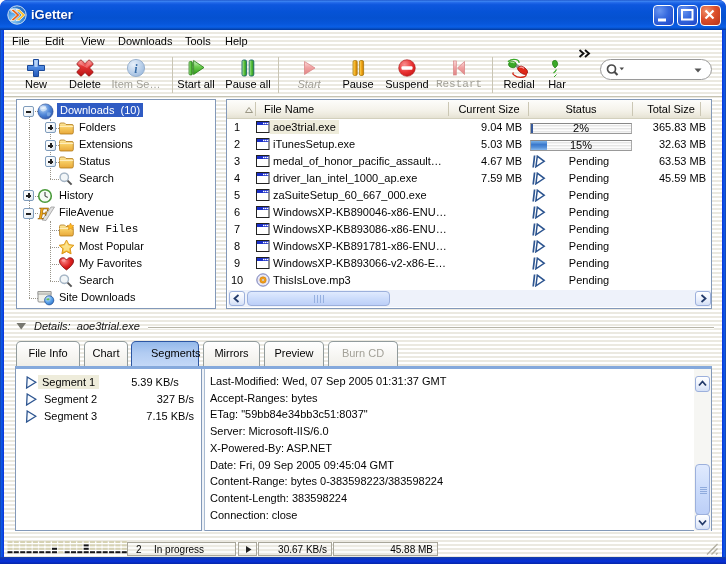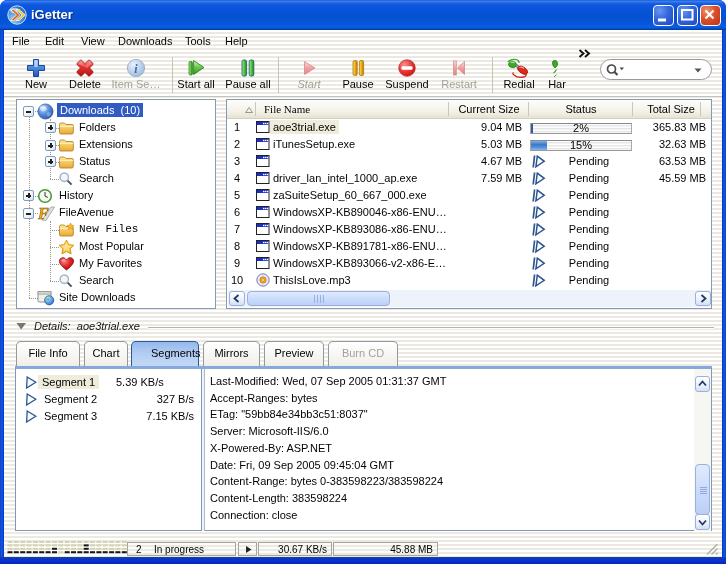--- a/index.html
+++ b/index.html
@@ -228,21 +228,21 @@
 <rect x="6" y="3.5" width="4.2" height="15" rx="1.5" fill="url(#gorangebar)" stroke="#a87808" stroke-width="0.8"></rect>
 <rect x="12.4" y="3.5" width="4.2" height="15" rx="1.5" fill="url(#gorangebar)" stroke="#a87808" stroke-width="0.8"></rect>
 </svg>
         </span>Pause</div>
       <div class="tbtn" style="left:373px;width:60px;"><span class="ticon">
           <svg width="22" height="22" viewBox="0 0 22 22">
 <circle cx="11" cy="11" r="8.3" fill="url(#gsusp)" stroke="#a81818" stroke-width="0.6"></circle>
 <rect x="5.5" y="9.3" width="11" height="3.4" rx="1" fill="#fff"></rect>
 </svg>
         </span>Suspend</div>
-      <div class="tbtn dis" style="left:425px;width:60px;"><span class="ticon">
+      <div class="tbtn dis" style="left:425px;width:60px;font-family:Liberation Mono, monospace;"><span class="ticon">
           <svg width="22" height="22" viewBox="0 0 22 22">
 <rect x="5.5" y="4" width="2.8" height="14" fill="url(#gpink)" stroke="#d88888" stroke-width="0.7"></rect>
 <path d="M16.5 4.5 L9.5 11 L16.5 17.5 Z" fill="url(#gpink)" stroke="#d88888" stroke-width="0.8"></path>
 </svg>
         </span>Restart</div>
       <div class="tbtn" style="left:485px;width:60px;"><span class="ticon">
           <svg width="26" height="24" viewBox="0 0 26 24">
 <path d="M3 9 Q1.5 6.5 4 5 Q7 3.5 9.5 5.5 Q11.5 7.5 10 9.5 Q8 11.5 5.5 10.5 Q4 10 3 9 Z" fill="#3aa828" stroke="#1a7a0a" stroke-width="0.7"></path>
 <path d="M4.5 5.5 Q6.5 4.5 8.5 6" fill="none" stroke="#a8e898" stroke-width="1.1"></path>
 <path d="M2 5 Q5 1.5 10 2.5 Q13.5 3.5 13 6" fill="none" stroke="#3aa828" stroke-width="1.2"></path>
@@ -414,21 +414,21 @@
 </svg>
       </span>
       <span class="abs" style="left:42px;top:191px;font-size:11px;">Site Downloads</span>
     </div>
 <div id="listpanel" class="panel">
       <div id="listheader">
       <svg class="abs" style="left:17px;top:6px" width="10" height="8">
           <path d="M5 1.5 L8.5 6.5 L1.5 6.5 Z" fill="none" stroke="#9a9684" stroke-width="1"></path>
         </svg>
       <div class="hsep" style="left:28px;"></div>
-      <div class="hlabel" style="left:37px;font-family:Liberation Serif, serif;">File Name</div>
+      <div class="hlabel" style="left:37px;">File Name</div>
       <div class="hsep" style="left:221px;"></div>
       <div class="hlabel" style="left:222px;width:80px;text-align:center;">Current Size</div>
       <div class="hsep" style="left:301px;"></div>
       <div class="hlabel" style="left:302px;width:104px;text-align:center;">Status</div>
       <div class="hsep" style="left:405px;"></div>
       <div class="hlabel" style="left:406px;width:76px;text-align:center;">Total Size</div>
       <div class="hsep" style="left:473px;"></div>
     </div>
       <div class="lrow" style="top:19px;">
         <span class="rnum">1</span>
@@ -472,20 +472,21 @@
         <span class="rnum">3</span>
         <span class="ficon">
           <svg width="14" height="14" viewBox="0 0 14 14">
 <rect x="0.5" y="1.5" width="12.5" height="11" fill="#fff" stroke="#222" stroke-width="1"></rect>
 <rect x="1" y="2" width="11.5" height="3" fill="#1a2ec8"></rect>
 <rect x="7" y="2.8" width="1.4" height="1.4" fill="#fff"></rect>
             <rect x="8.9" y="2.8" width="1.4" height="1.4" fill="#fff"></rect>
             <rect x="10.8" y="2.8" width="1.4" height="1.4" fill="#fff"></rect>
 </svg>
         </span>
+        <span class="fname">medal_of_honor_pacific_assault…</span>
         <span class="csize">4.67 MB</span>
         <svg class="abs" style="left:304px;top:2px" width="15" height="13" viewBox="0 0 15 13">
 <path d="M3.6 0.5 L2.2 12.5" stroke="#2d5590" stroke-width="1.7"></path>
 <path d="M6.3 1.2 L13.2 6.3 L4.9 11.8 Z" fill="none" stroke="#2d5590" stroke-width="1.5"></path>
 </svg>
         <span class="status-text">Pending</span>
         <span class="tsize">63.53 MB</span>
       </div>
       <div class="lrow" style="top:70px;">
         <span class="rnum">4</span>
@@ -641,21 +642,21 @@
     <div class="tab" style="left:84px;width:44px;">Chart</div>
     <div class="tab tabsel" style="left:131px;width:68px;">Segments</div>
     <div class="tab" style="left:203px;width:57px;">Mirrors</div>
     <div class="tab" style="left:264px;width:60px;">Preview</div>
     <div class="tab" style="left:328px;width:70px;color:#a3a198;">Burn CD</div>
     <div id="detailbox">
       <svg class="abs" style="left:9px;top:7px" width="12" height="13" viewBox="0 0 12 13">
 <path d="M2.2 1 L10.8 6.3 L1.6 12 Z" fill="#f8fbff" stroke="#2d5590" stroke-width="1.3"></path>
 </svg>
       <span class="abs" style="left:22px;top:6px;font-size:11px;background:#eeecdb;padding:1px 4px;">Segment 1</span>
-      <span class="abs" style="left:100px;top:7px;width:78px;text-align:left;font-size:11px;">5.39 KB/s</span>
+      <span class="abs" style="left:100px;top:7px;width:78px;text-align:center;font-size:11px;">5.39 KB/s</span>
       <svg class="abs" style="left:9px;top:24px" width="12" height="13" viewBox="0 0 12 13">
 <path d="M2.2 1 L10.8 6.3 L1.6 12 Z" fill="#f8fbff" stroke="#2d5590" stroke-width="1.3"></path>
 </svg>
       <span class="abs" style="left:28px;top:24px;font-size:11px;">Segment 2</span>
       <span class="abs" style="left:100px;top:24px;width:78px;text-align:right;font-size:11px;">327 B/s</span>
       <svg class="abs" style="left:9px;top:41px" width="12" height="13" viewBox="0 0 12 13">
 <path d="M2.2 1 L10.8 6.3 L1.6 12 Z" fill="#f8fbff" stroke="#2d5590" stroke-width="1.3"></path>
 </svg>
       <span class="abs" style="left:28px;top:41px;font-size:11px;">Segment 3</span>
       <span class="abs" style="left:100px;top:41px;width:78px;text-align:right;font-size:11px;">7.15 KB/s</span>

